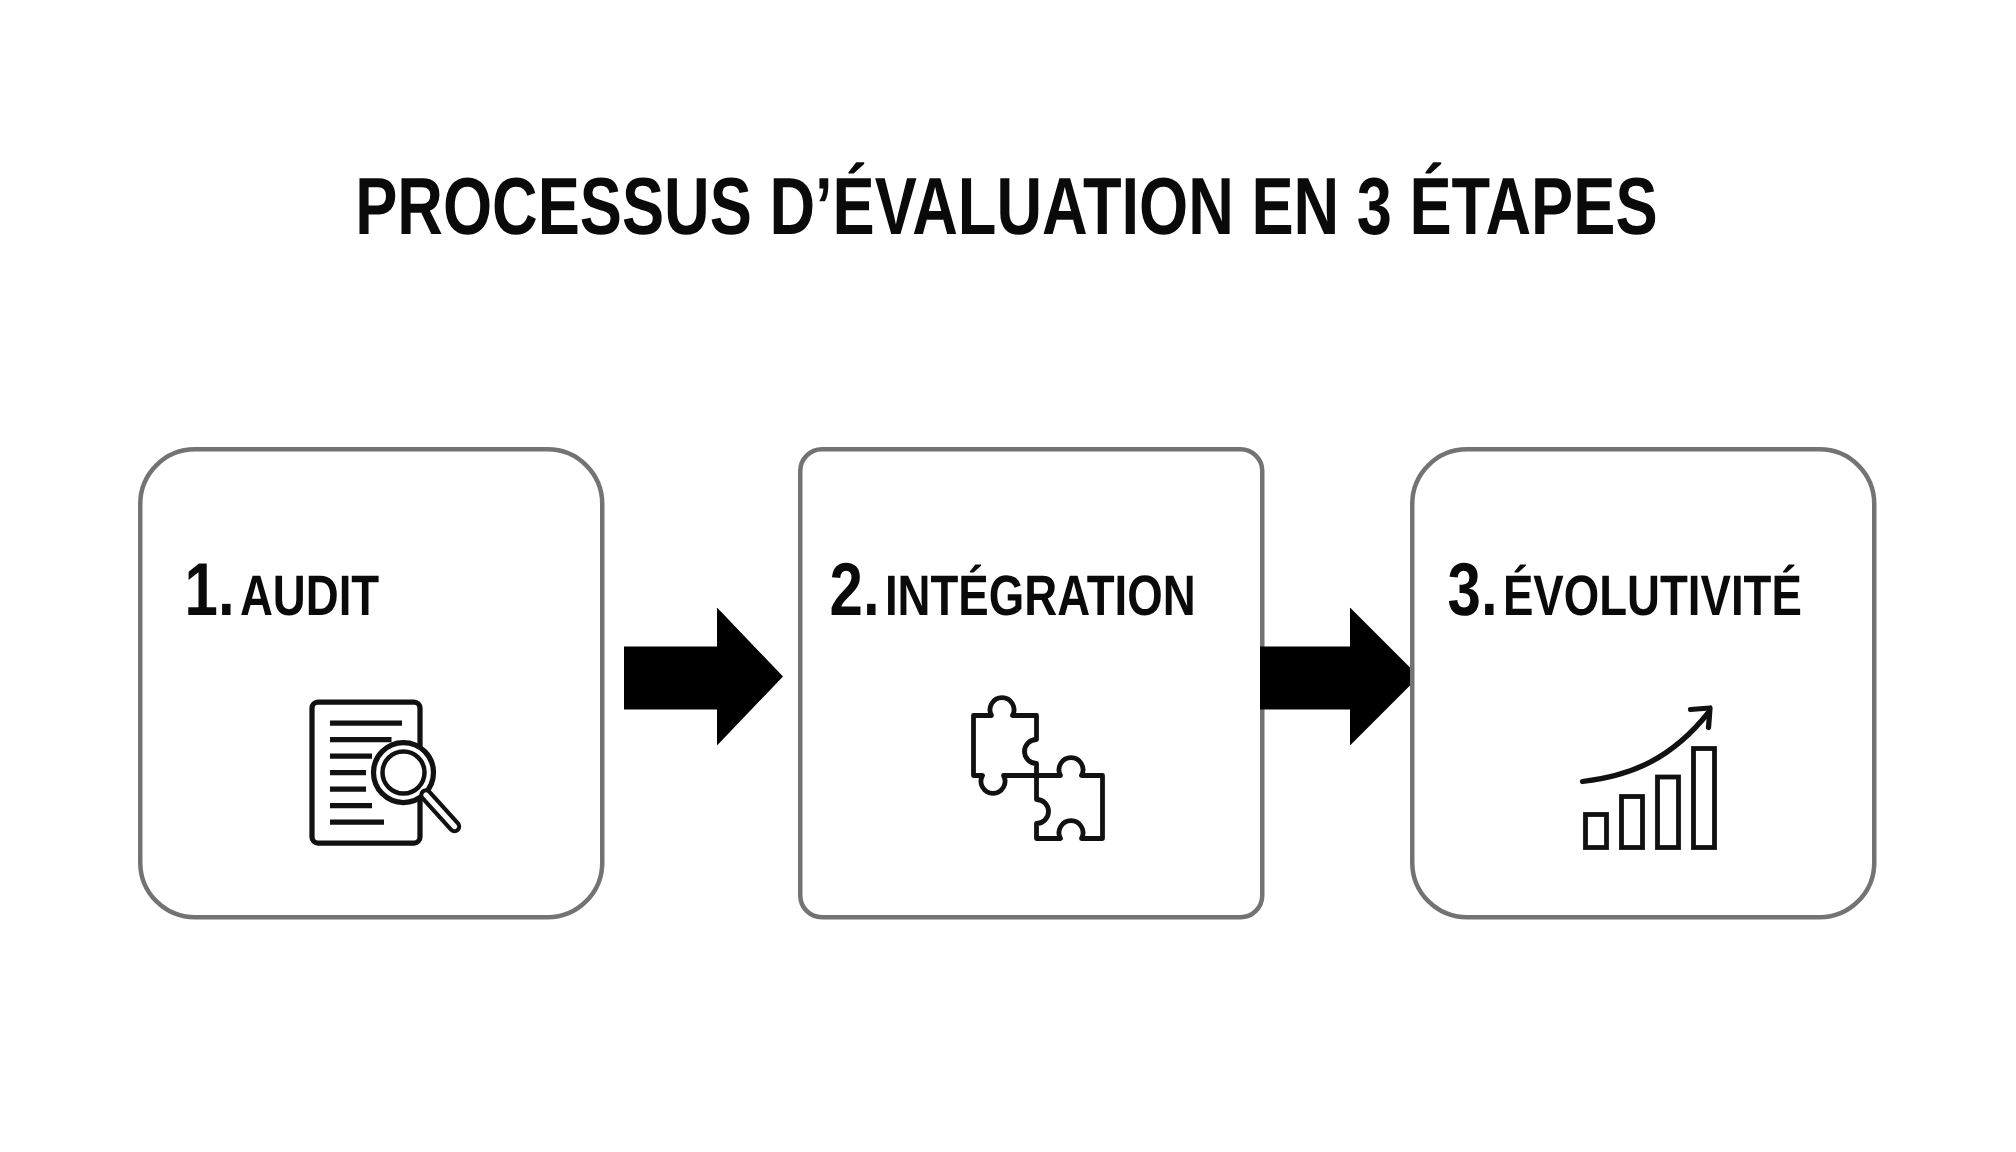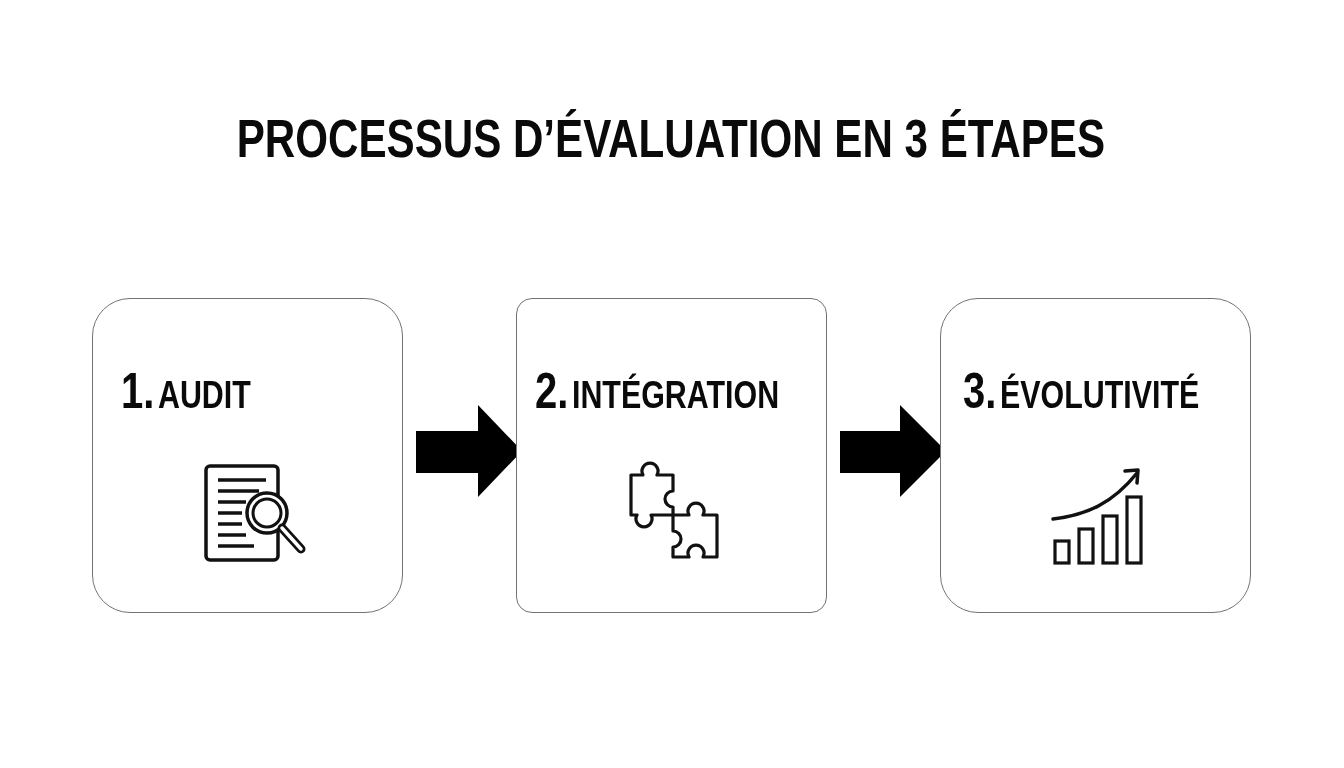--- a/index.html
+++ b/index.html
@@ -8,21 +8,21 @@
     font-family: "Liberation Sans", sans-serif; color: #0a0a0a;
   }
   .title {
     position: absolute; left: 0; width: 1344px; top: 106px; text-align: center;
     font-family: "Liberation Sans", sans-serif; font-weight: bold; font-size: 54px;
     letter-spacing: 0px; line-height: 64px;
     transform: scaleX(0.78); transform-origin: 667px 0;
   }
   .step {
     position: absolute; top: 298px; width: 311px; height: 315px;
-    border: 1px solid #737373; border-radius: 38px; background: #fff; box-sizing: border-box;
+    border: 3px solid #737373; border-radius: 38px; background: #fff; box-sizing: border-box;
   }
   .step-label {
     position: absolute; top: 66px; left: 28px; white-space: nowrap;
     font-weight: bold; transform: scaleX(0.8); transform-origin: 0 0;
     line-height: 52px;
   }
   .step-num { font-size: 50px; }
   .step-dot { font-size: 50px; }
   .step-name { font-size: 38px; }
   .icon { position: absolute; }
@@ -51,21 +51,21 @@
     <circle cx="66" cy="52" r="14" fill="#fff" stroke="#111" stroke-width="3"></circle>
     <line x1="81" y1="67" x2="100" y2="88" stroke="#111" stroke-width="9" stroke-linecap="round"></line>
     <line x1="81" y1="67" x2="100" y2="88" stroke="#fff" stroke-width="3.5" stroke-linecap="round"></line>
   </svg>
 </div>
 
 <svg class="arrow" style="left:414px;" viewBox="0 0 110 92">
   <polygon points="2,26 64,26 64,0 108,46 64,92 64,68 2,68" fill="#000"></polygon>
 </svg>
 
-<div class="step" style="left:516px;border-radius:16px;">
+<div class="step" style="left:532px;border-radius:16px;">
   <div class="step-label" style="left:18px;">
     <span class="step-num">2</span><span class="step-dot">.</span>
     <span class="step-name">INTÉGRATION</span>
   </div>
   <svg class="icon" style="left:108px; top:158px;" width="100" height="106" viewBox="0 0 100 106">
     <path d="M6,18 H18 A8,8 0 1 1 32,18 H48 V34 A8,8 0 1 0 48,50 V58 H26 A8,8 0 1 1 12,58 H6 Z" fill="none" stroke="#111" stroke-width="3.2" stroke-linejoin="round"></path>
     <path d="M48,58 H64 A8,8 0 1 1 78,58 H92 V100 H78 A8,8 0 1 0 64,100 H48 V90 A8,8 0 1 0 48,74 Z" fill="none" stroke="#111" stroke-width="3.2" stroke-linejoin="round"></path>
   </svg>
 </div>
 

